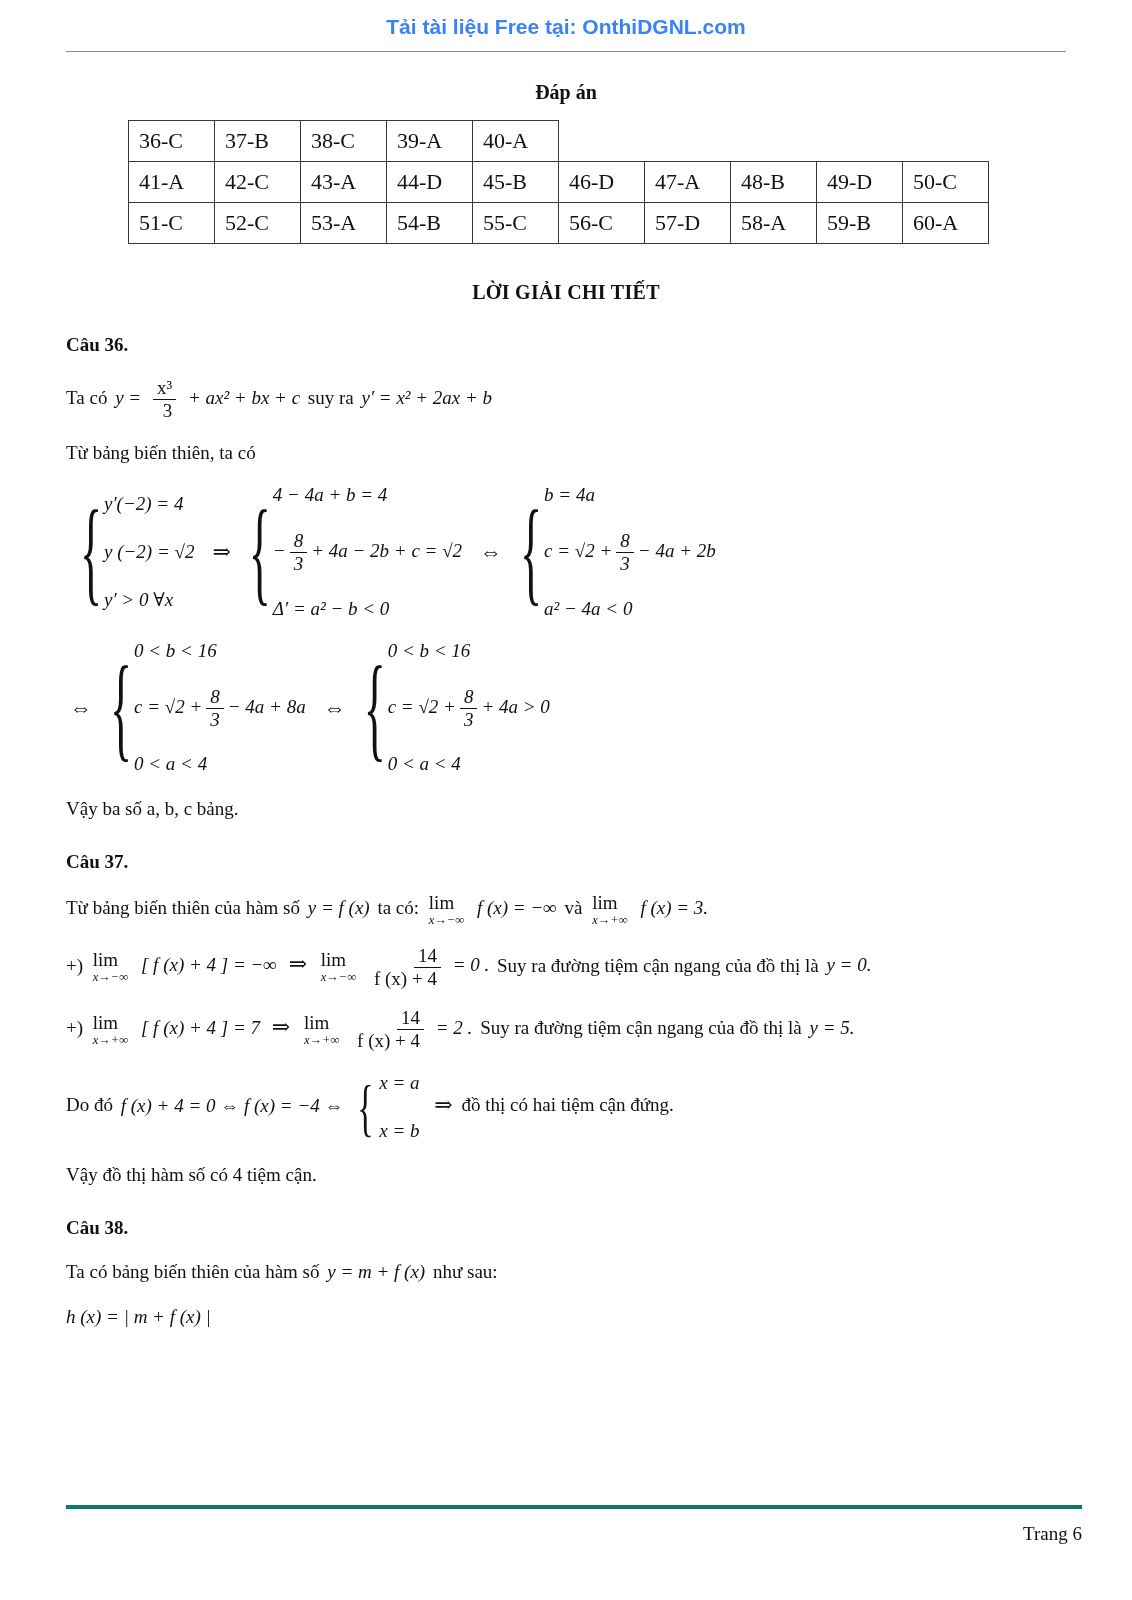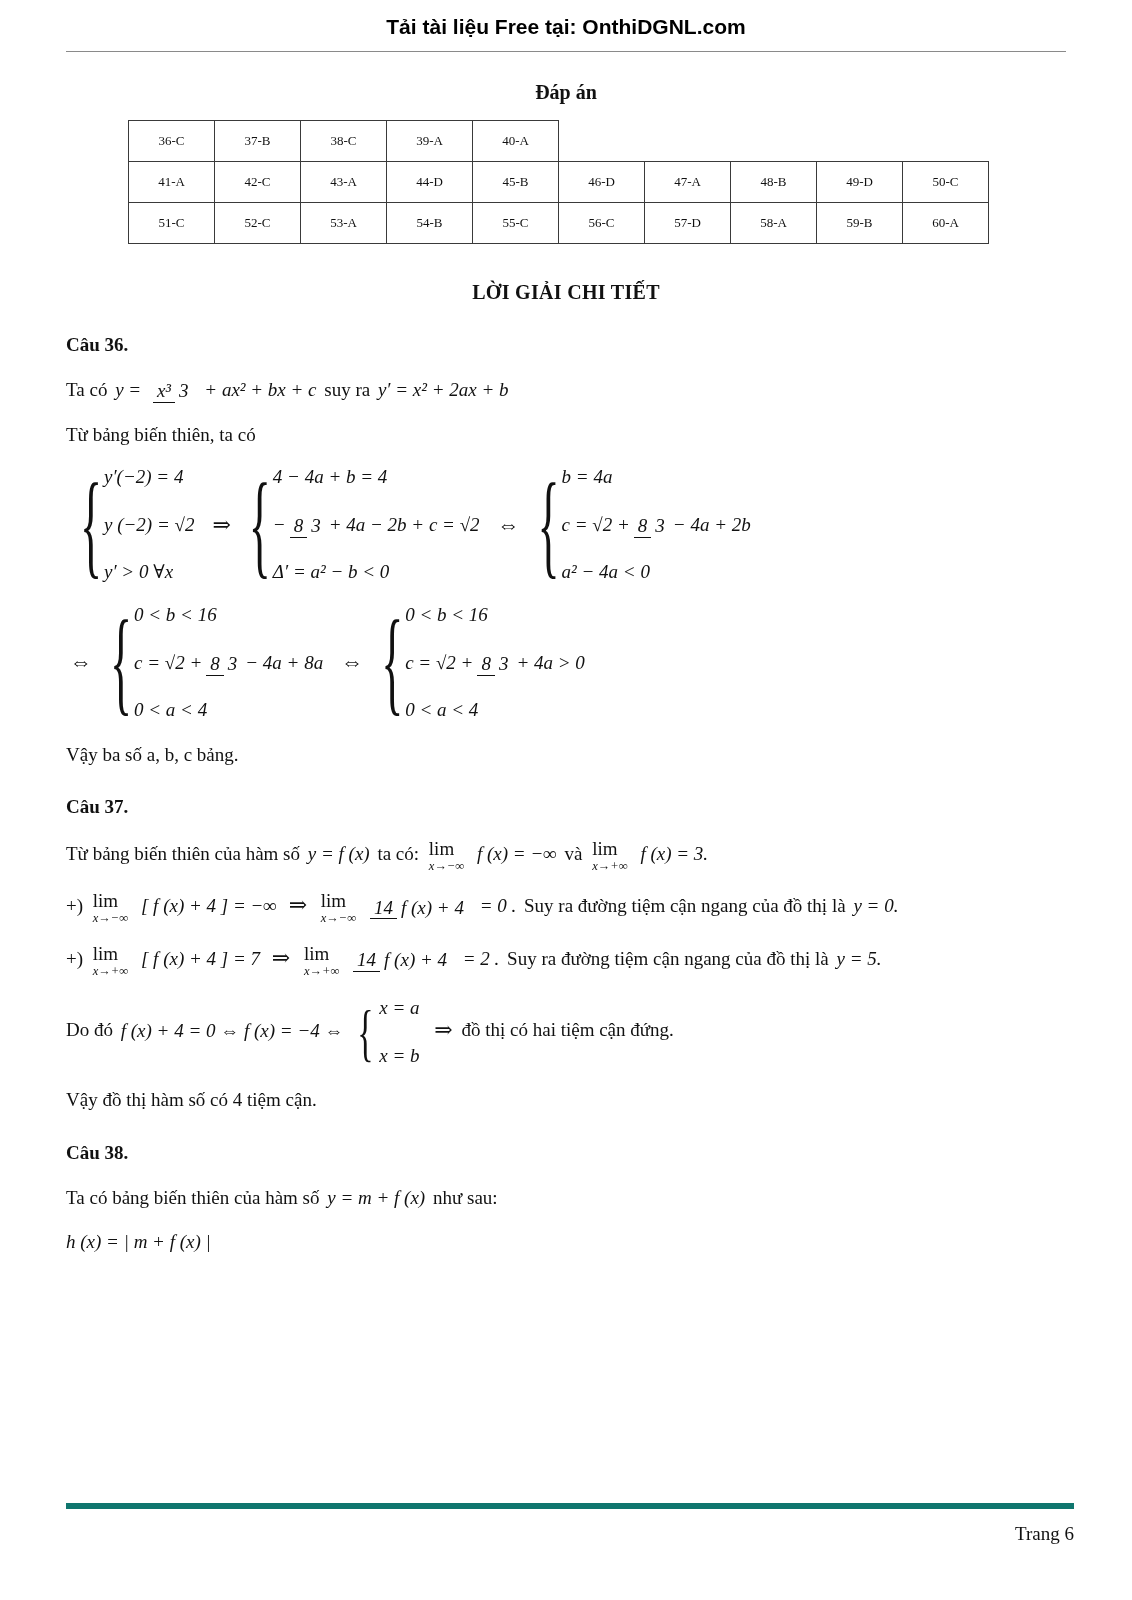--- a/index.html
+++ b/index.html
@@ -6,53 +6,53 @@
   html,body{background:#e9e9e9}
   .page{
     width:1132px;height:1600px;position:relative;margin:0 auto;
     background:#ffffff;color:#111;
     font-family:"Liberation Serif","DejaVu Serif",serif;
     font-size:19px;line-height:1.4;
     padding:12px 66px 0 66px;overflow:hidden;
   }
   .site-header{
     text-align:center;font-family:"Liberation Sans","DejaVu Sans",sans-serif;
-    font-weight:bold;font-size:21px;color:#000000;padding-bottom:10px;
+    font-weight:bold;font-size:21px;color:#3b82f6;padding-bottom:10px;
   }
   .top-rule{border:none;border-top:1px solid #8a8a8a;margin:0}
   .answers-title{text-align:center;font-weight:bold;font-size:20px;margin-top:26px}
   table.answer-table{border-collapse:collapse;margin:14px 0 0 62px}
   table.answer-table td{
     border:1px solid #3a3a3a;width:86px;height:41px;
-    padding:2px 10px;font-size:13px;vertical-align:middle;text-align:center;
+    padding:2px 10px;font-size:22px;vertical-align:middle;
   }
   .solutions-title{text-align:center;font-weight:bold;font-size:20px;margin-top:34px;letter-spacing:.3px}
   .q-heading{font-weight:bold;margin-top:26px}
   .para{margin-top:18px}
   .m{font-style:italic;padding:0 3px}
-  .frac{display:inline-flex;flex-direction:row;align-items:flex-start;vertical-align:middle;margin:0 4px;line-height:1.15;font-style:italic}
+  .frac{display:inline-flex;flex-direction:column;align-items:flex-end;vertical-align:middle;margin:0 4px;line-height:1.15;}
   .frac .num{border-bottom:1.2px solid #111;padding:0 4px}
   .frac .den{padding:0 4px}
   .lim{display:inline-flex;flex-direction:column;align-items:flex-start;vertical-align:middle;margin:0 5px;line-height:1}
   .lim .word{font-style:normal}
   .lim .sub{font-size:12.5px;font-style:italic;margin-top:2px}
   .sysrow{display:flex;align-items:center;margin-top:16px;margin-left:14px;gap:14px;flex-wrap:nowrap}
   .cases{display:inline-flex;align-items:center;vertical-align:middle}
   .cases .brace{display:inline-block;line-height:0.8;font-weight:400;transform-origin:center;color:#111}
   .brace3{font-size:46px;transform:scaleY(2.55);width:18px}
   .brace2{font-size:34px;transform:scaleY(1.85);width:16px}
   .cases .lines{display:flex;flex-direction:column;gap:21px;margin-left:6px}
   .cases .lines .ln{white-space:nowrap;font-style:italic}
   .arrow{font-size:22px;padding:0 4px}
   .inline-cases{margin:0 6px}
   .bold-label{font-weight:bold;padding-right:10px}
   .justified{text-align:justify}
   .footer{
-    position:absolute;left:66px;right:58px;bottom:52px;
-    border-top:6px solid #0f766e;padding-top:12px;text-align:right;font-size:19px;
+    position:absolute;left:66px;right:50px;bottom:52px;
+    border-top:4px solid #0f766e;padding-top:12px;text-align:right;font-size:19px;
   }
 </style>
 </head>
 <body>
 
 <div class="page">
 
   <div class="site-header">
     <span>Tải tài liệu Free tại: OnthiDGNL.com</span>
   </div>

